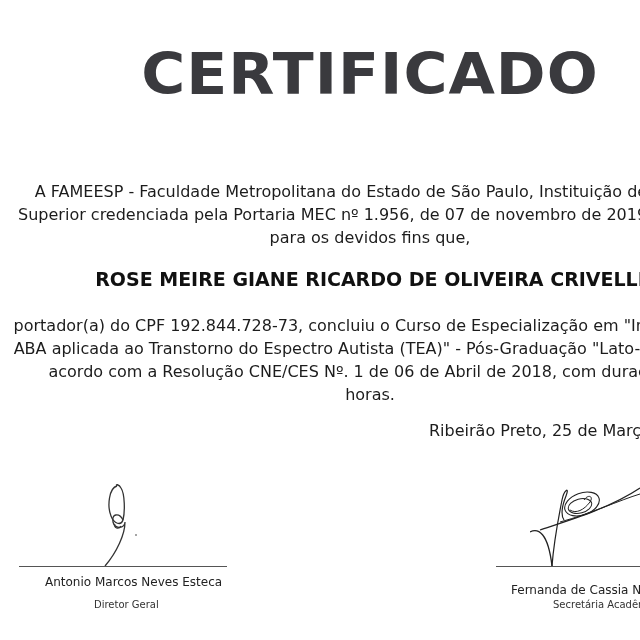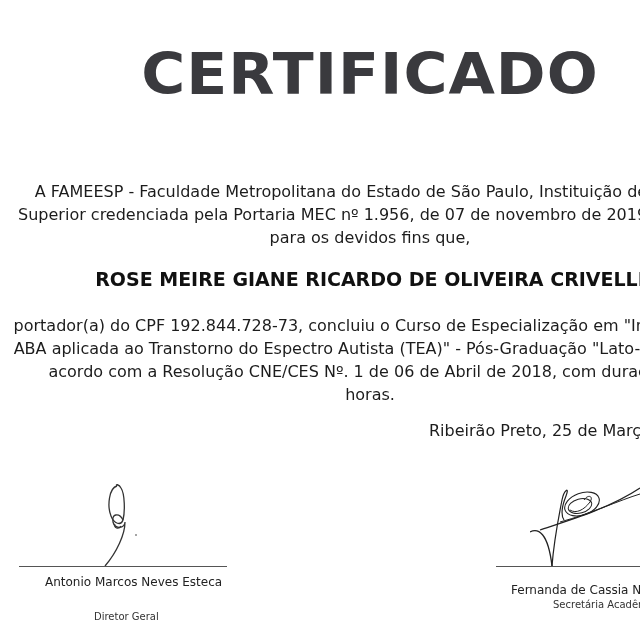--- a/index.html
+++ b/index.html
@@ -75,21 +75,21 @@
 <div class="date">Ribeirão Preto, 25 de Março</div>
 
 <svg class="sig" style="left:95px;top:482px;" width="60" height="86" viewBox="0 0 60 86">
   <path d="M22 4 C14 6 12 24 16 34 C19 42 26 44 28 38 C30 30 30 12 26 6 C24 2 20 2 22 4" fill="none" stroke="#333" stroke-width="1.3"></path>
   <path d="M28 38 C24 30 16 32 18 40 C20 48 30 46 30 40 C30 52 22 70 10 84" fill="none" stroke="#333" stroke-width="1.3"></path>
   <path d="M20 42 C18 46 24 48 26 44" fill="none" stroke="#333" stroke-width="1.1"></path>
   <circle cx="41" cy="53" r="0.8" fill="#333"></circle>
 </svg>
 <div class="sig-line" style="left:19px;width:208px;"></div>
 <div class="sig-name" style="left:45px;top:575px;">Antonio Marcos Neves Esteca</div>
-<div class="sig-role" style="left:94px;top:599px;margin-top:12px;">Diretor Geral</div>
+<div class="sig-role" style="left:94px;top:599px;">Diretor Geral</div>
 
 <svg class="sig" style="left:530px;top:480px;" width="110" height="88" viewBox="0 0 110 88">
   <path d="M0 52 C8 48 18 52 22 86" fill="none" stroke="#222" stroke-width="1.3"></path>
   <path d="M10 50 C40 40 80 28 110 8" fill="none" stroke="#222" stroke-width="1.2"></path>
   <path d="M22 86 C24 60 28 40 32 20 C34 10 40 6 36 16 C32 26 30 34 34 40" fill="none" stroke="#222" stroke-width="1.2"></path>
   <ellipse cx="52" cy="24" rx="18" ry="11" fill="none" stroke="#222" stroke-width="1.1" transform="rotate(-20 52 24)"></ellipse>
   <ellipse cx="50" cy="26" rx="12" ry="7" fill="none" stroke="#222" stroke-width="1" transform="rotate(-15 50 26)"></ellipse>
   <path d="M40 30 C46 34 54 30 60 22 C64 16 58 14 54 20" fill="none" stroke="#222" stroke-width="1"></path>
   <path d="M30 42 C60 34 90 20 110 14" fill="none" stroke="#222" stroke-width="1"></path>
 </svg>

